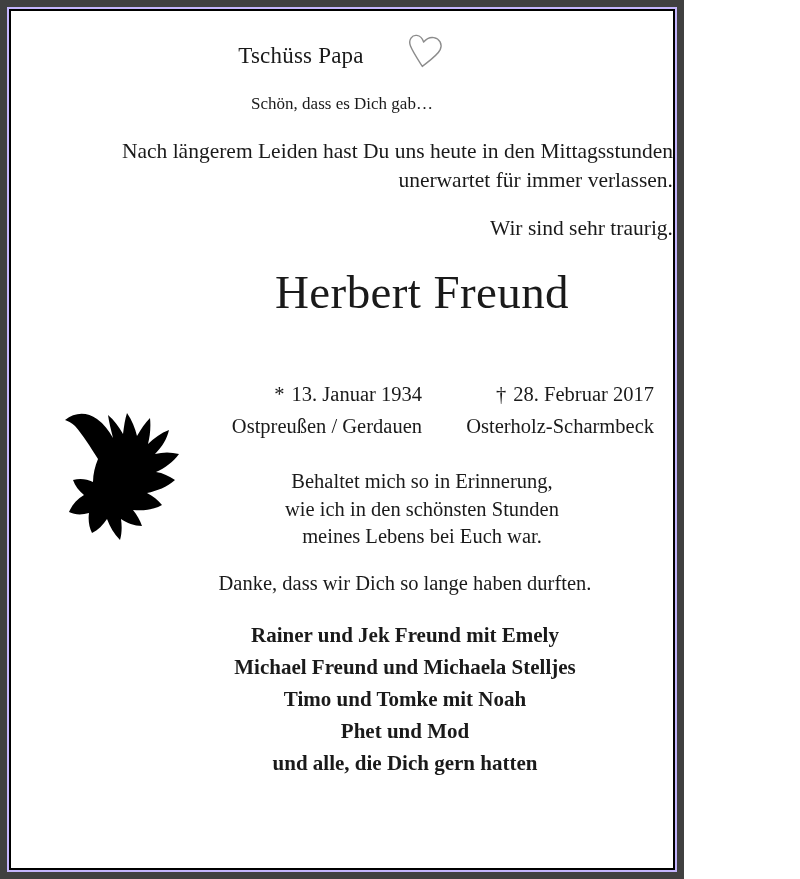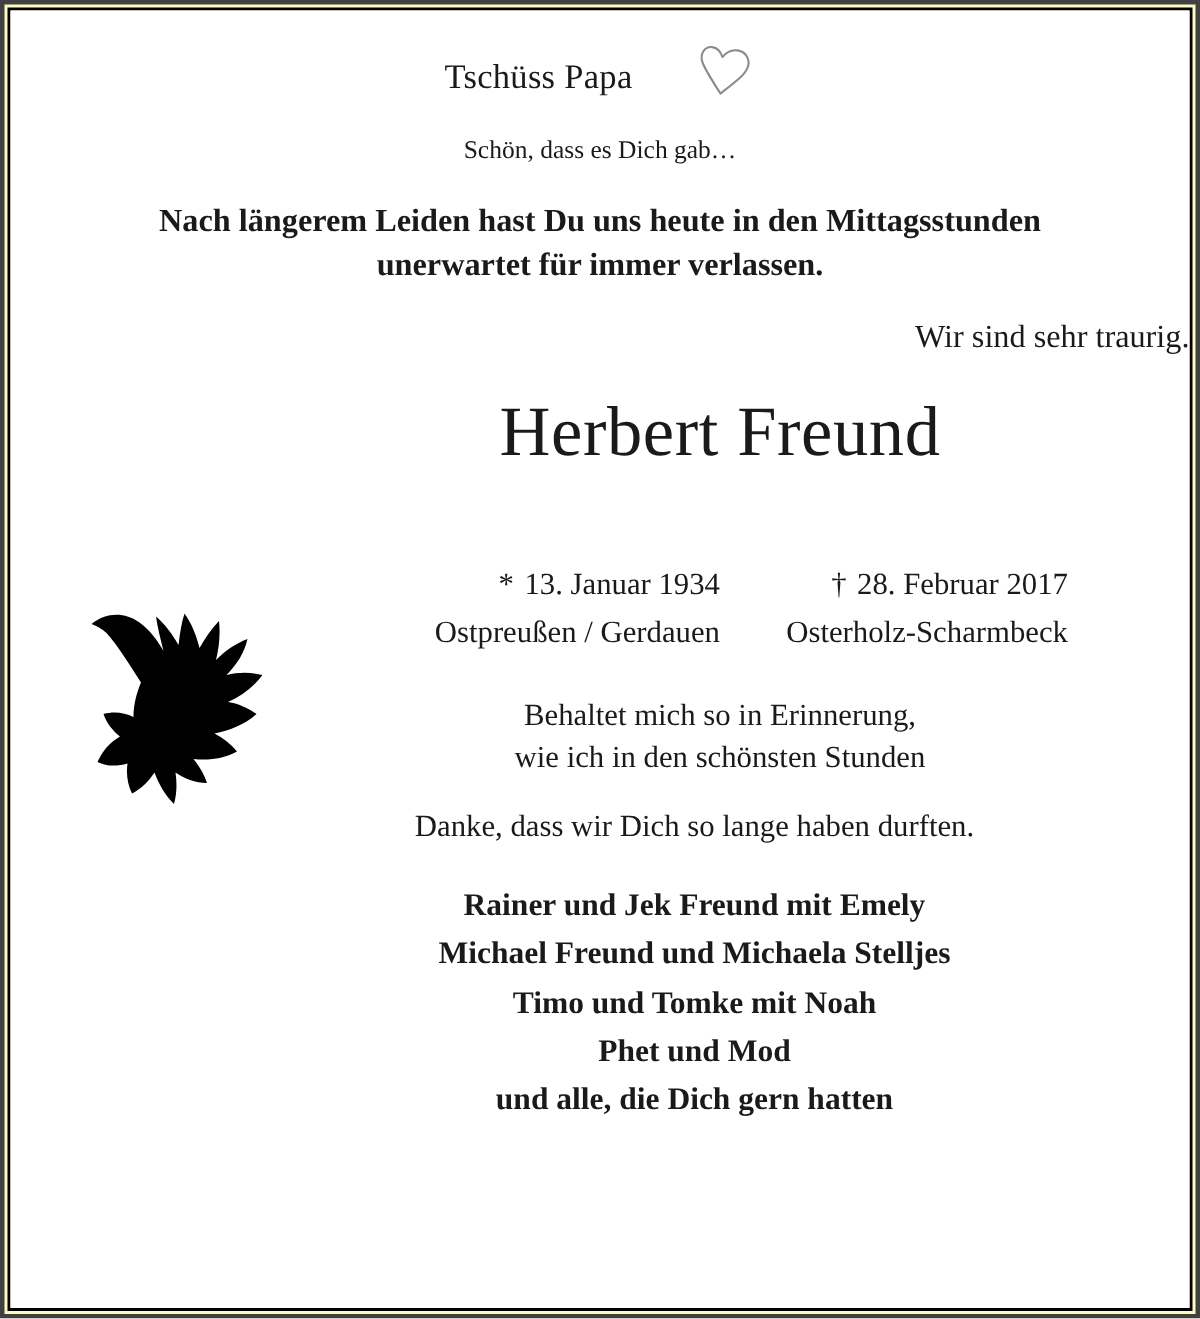--- a/index.html
+++ b/index.html
@@ -10,25 +10,25 @@
   }
   body {
     font-family: "Liberation Serif", "DejaVu Serif", serif;
     color: #1a1a1a;
     -webkit-font-smoothing: antialiased;
   }
 
   
   .obituary {
     position: relative;
-    width: 800px;
+    width: 684px;
     height: 879px;
     box-sizing: border-box;
-    background: #fef9c3;
-    border: 3px solid #404040;
+    background: #c4b5fd;
+    border: 7px solid #404040;
     overflow: hidden;
   }
   .inner-rule {
     position: absolute;
     left: 2px;
     top: 2px;
     right: 2px;
     bottom: 2px;
     border: 2px solid #000000;
     pointer-events: none;
@@ -65,22 +65,21 @@
     padding-top: 16px;
     font-size: 17px;
     text-align: center;
   }
 
   .lede {
     margin: 0;
     padding-top: 23px;
     font-size: 21.5px;
     line-height: 1.33;
-    text-align: center;
-    font-weight: bold;
+    text-align: right;
   }
 
   .sad-line {
     margin: 0;
     padding-top: 22px;
     padding-left: 42px;
     font-size: 21.5px;
     text-align: right;
   }
 
@@ -215,20 +214,21 @@
             <span class="sym">†</span><span>28. Februar 2017</span>
           </div>
           <div class="line2">Osterholz-Scharmbeck</div>
         </div>
       </div>
     </div>
 
     <div class="verse">
       <div>Behaltet mich so in Erinnerung,</div>
       <div>wie ich in den schönsten Stunden</div>
+      <div>meines Lebens bei Euch war.</div>
     </div>
 
     <div class="thanks">Danke, dass wir Dich so lange haben durften.</div>
 
     <div class="family">
       <div>Rainer und Jek Freund mit Emely</div>
       <div>Michael Freund und Michaela Stelljes</div>
       <div>Timo und Tomke mit Noah</div>
       <div>Phet und Mod</div>
       <div>und alle, die Dich gern hatten</div>

